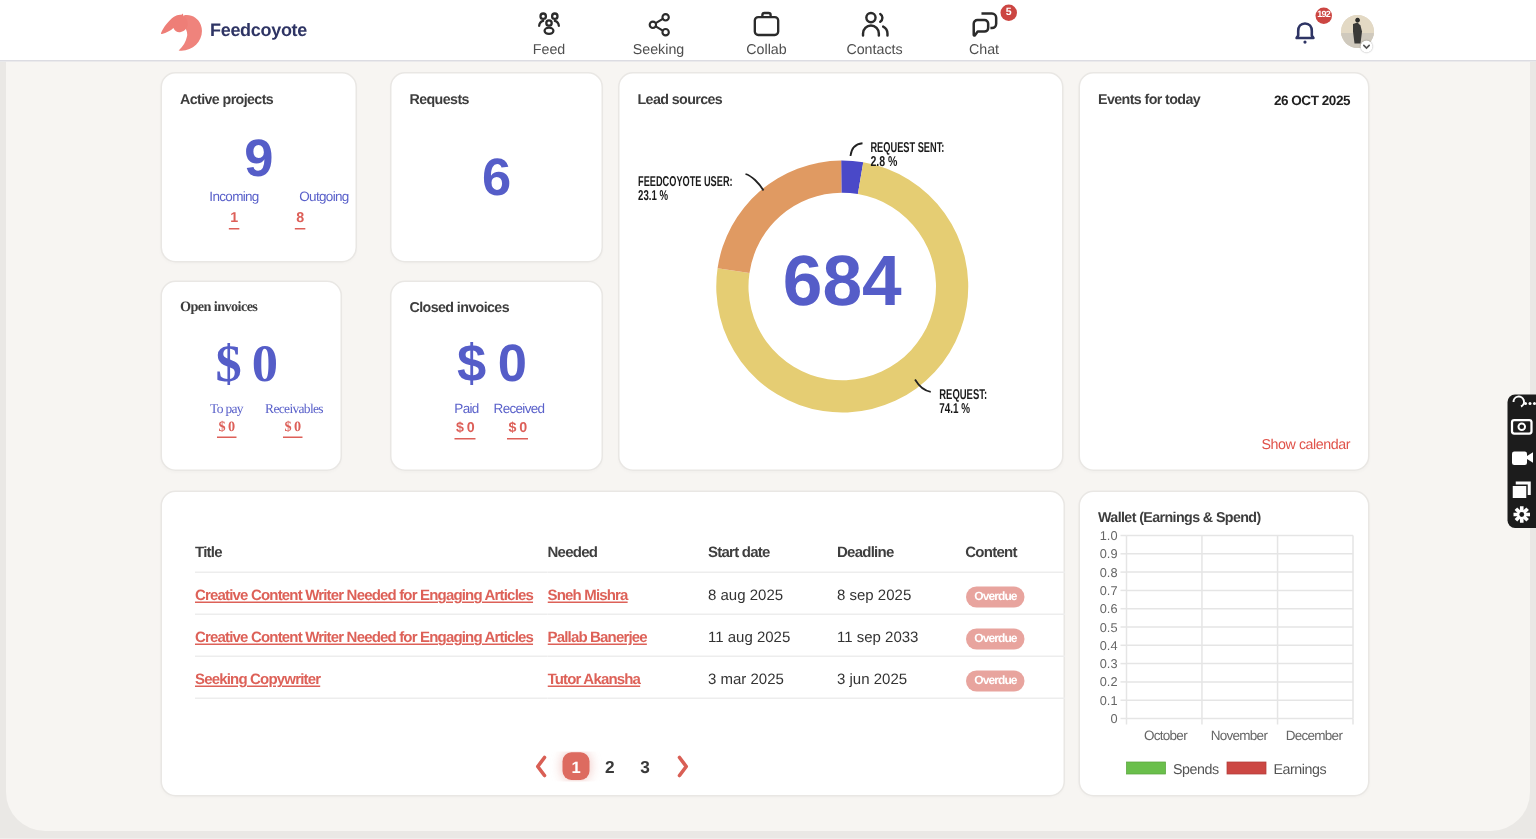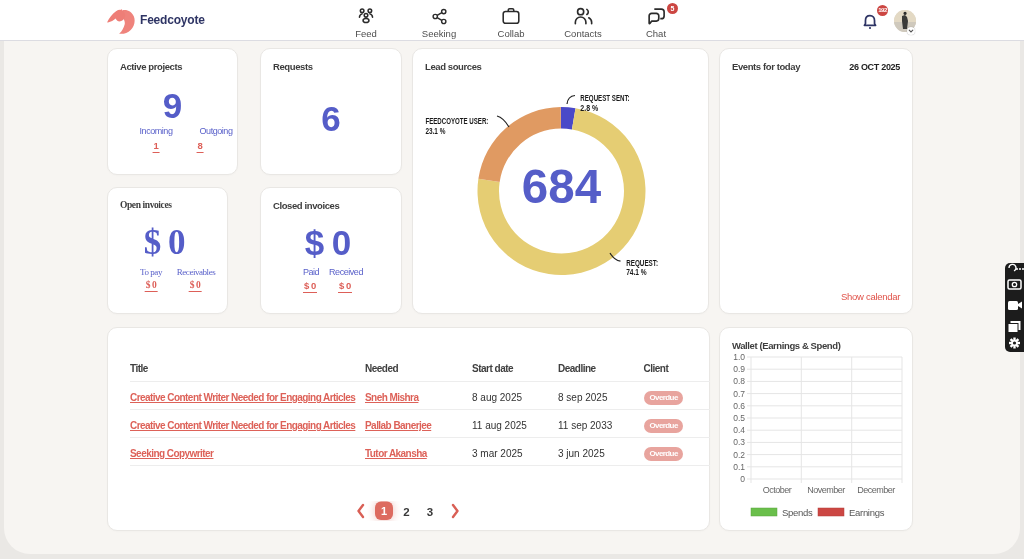--- a/index.html
+++ b/index.html
@@ -221,21 +221,21 @@
         <col style="width:86px">
         <col style="width:85.5px">
         <col style="width:66.5px">
       </colgroup>
     <tbody>
         <tr>
           <th>Title</th>
           <th>Needed</th>
           <th>Start date</th>
           <th>Deadline</th>
-          <th>Client</th>
+          <th>Content</th>
         </tr>
     <tr>
       <td><a class="rl">Creative Content Writer Needed for Engaging Articles</a></td>
       <td><a class="rl">Sneh Mishra</a></td>
           <td>8 aug 2025</td>
           <td>8 sep 2025</td>
           <td><span class="pill">Overdue</span></td>
     </tr>
     <tr>
       <td><a class="rl">Creative Content Writer Needed for Engaging Articles</a></td>

